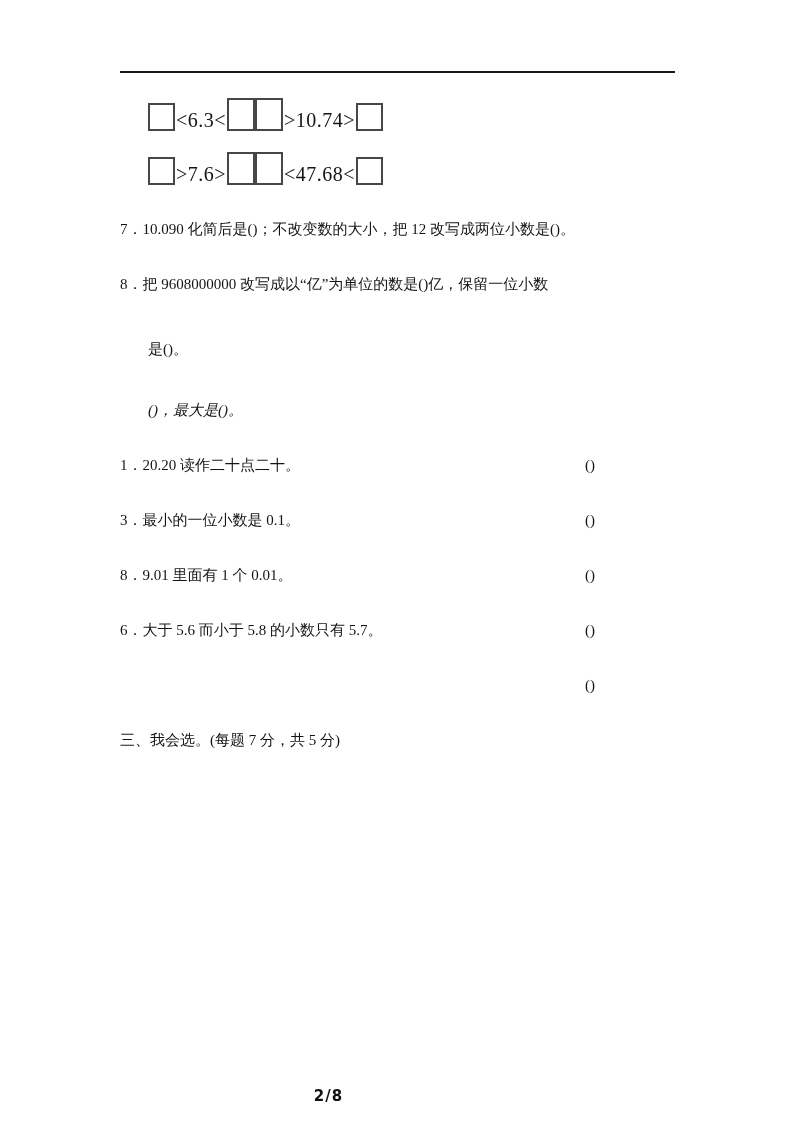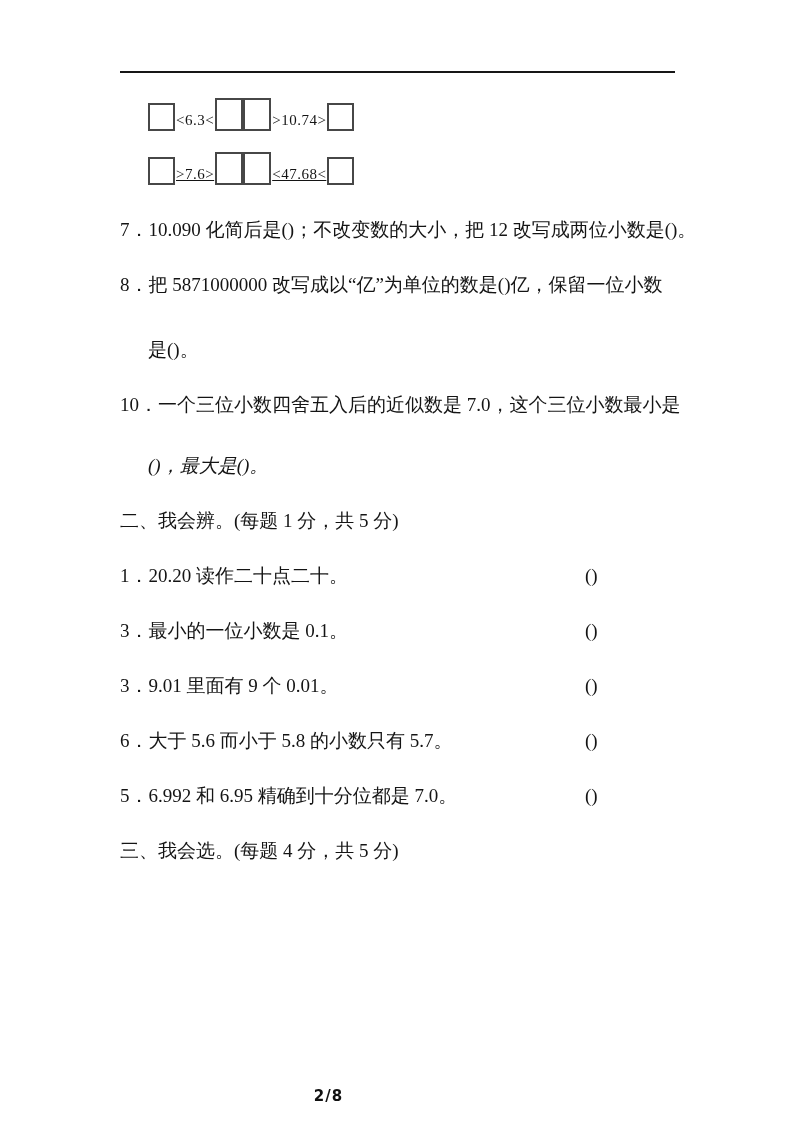--- a/index.html
+++ b/index.html
@@ -17,41 +17,41 @@
     padding: 0 118px 0 120px;
     position: relative;
   }
   .divider {
     margin-top: 71px;
     height: 2px;
     background: #161616;
   }
   .fill-section { margin-top: 25px; margin-left: 28px; }
   .fill-row { display: flex; align-items: flex-end; height: 33px; }
-  .fill-row + .fill-row { margin-top: 21px; text-decoration: underline; }
+  .fill-row + .fill-row { margin-top: 21px; }
   .sq {
     width: 23px; height: 24px;
     border: 2px solid #474747;
     background: #fff;
     flex: 0 0 auto;
   }
   .dpair { display: flex; align-items: flex-end; flex: 0 0 auto; }
   .dcell {
     width: 24px; height: 29px;
     border: 2px solid #474747;
     background: #fff;
   }
   .ineq {
-    font-size: 15px;
+    font-size: 20px;
     line-height: 22px;
     padding: 0 1px;
     letter-spacing: 0.5px;
     white-space: nowrap;
   }
-  .content { margin-top: 17px; font-size: 19px; }
+  .content { margin-top: 17px; font-size: 15px; }
   .line {
     height: 55px;
     display: flex;
     align-items: center;
     position: relative;
     white-space: nowrap;
   }
   .mt10 { margin-top: 10px; }
   .mt6  { margin-top: 6px; font-style: italic; }
   .indent { padding-left: 28px; }
@@ -95,50 +95,47 @@
       </span>
       <span class="ineq">&lt;47.68&lt;</span>
       <span class="sq"></span>
     </div>
   </div>
 
   <div class="content">
 
     <div class="line">7．10.090 化简后是()；不改变数的大小，把 12 改写成两位小数是()。</div>
 
-    <div class="line">8．把 5871000000 改写成以“亿”为单位的数是()亿，保留一位小数</div>
+    <div class="line">8．把 9608000000 改写成以“亿”为单位的数是()亿，保留一位小数</div>
     <div class="line indent mt10">是()。</div>
 
 
-    <div class="line">10．一个三位小数四舍五入后的近似数是 7.0，这个三位小数最小是</div>
     <div class="line indent mt6">()，最大是()。</div>
 
-    <div class="line">二、我会辨。(每题 1 分，共 5 分)</div>
 
     <div class="line">
       <span>1．20.20 读作二十点二十。</span>
       <span class="paren">()</span>
     </div>
     <div class="line">
       <span>3．最小的一位小数是 0.1。</span>
       <span class="paren">()</span>
     </div>
     <div class="line">
-      <span>3．9.01 里面有 9 个 0.01。</span>
+      <span>8．9.01 里面有 1 个 0.01。</span>
       <span class="paren">()</span>
     </div>
     <div class="line">
       <span>6．大于 5.6 而小于 5.8 的小数只有 5.7。</span>
       <span class="paren">()</span>
     </div>
     <div class="line">
-      <span>5．6.992 和 6.95 精确到十分位都是 7.0。</span>
       <span class="paren">()</span>
     </div>
 
-    <div class="line">三、我会选。(每题 4 分，共 5 分)</div>
+    <div class="line">三、我会选。(每题 7 分，共 5 分)</div>
 
 
   </div>
 
   <div class="footer">2/8</div>
 
 </div>
 
 </body></html>

